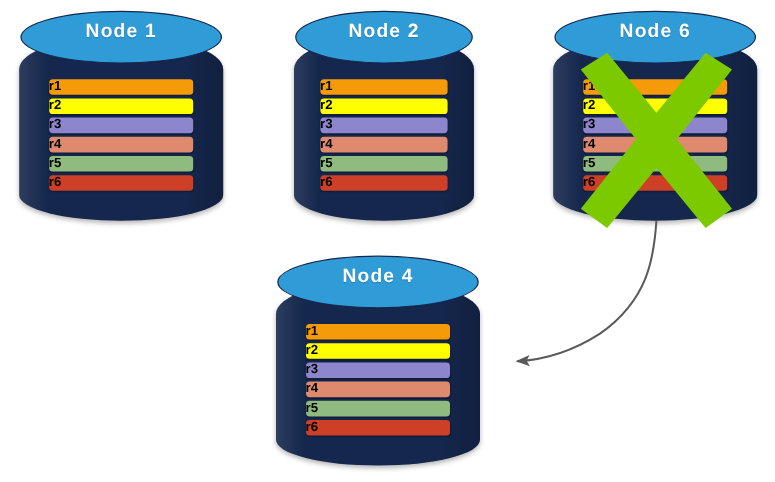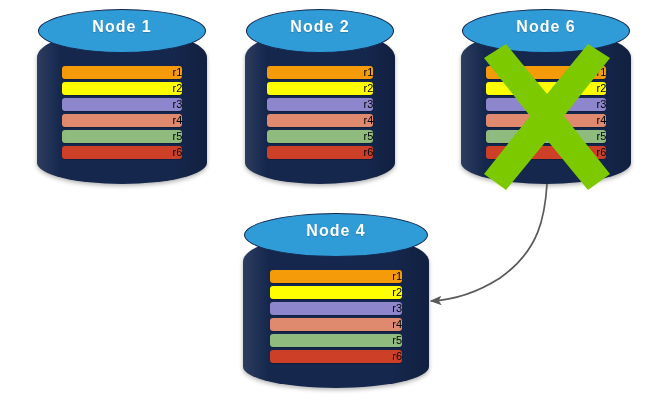--- a/index.html
+++ b/index.html
@@ -78,23 +78,23 @@
     left: 14.5%;
     width: 71%;
     z-index: 3;
   }
   .rec {
     height: 13px;
     margin-bottom: 3px;
     border-radius: 3px;
     color: #000000;
     font-size: 11px;
-    font-weight: normal;
+    font-weight: bold;
     line-height: 13px;
-    text-align: right;
+    text-align: left;
     box-shadow: 0 1px 1px rgba(0,0,0,0.25);
   }
 
   
   .xmark {
     position: absolute;
     z-index: 6;
     pointer-events: none;
   }
 
@@ -106,21 +106,21 @@
     height: 402px;
     z-index: 5;
     pointer-events: none;
   }
 </style>
 </head>
 <body>
 
 <div id="canvas">
 
-  <div class="node" style="left:37px; top:8px; width:170px; height:176px;">
+  <div class="node" style="left:16px; top:8px; width:170px; height:176px;">
     <div class="body"></div>
     <div class="body-shade"></div>
     <div class="top"></div>
     <div class="title">Node  1</div>
     <div class="records" style="top:58px;">
       <div class="rec" style="background:#f59a09;">r1</div>
       <div class="rec" style="background:#ffff00;">r2</div>
       <div class="rec" style="background:#8e86cc;">r3</div>
       <div class="rec" style="background:#df8a6f;">r4</div>
       <div class="rec" style="background:#8fbc7e;">r5</div>
@@ -157,21 +157,21 @@
       <div class="rec" style="background:#cd3f26;">r6</div>
     </div>
   </div>
 
   <svg class="xmark" style="left:484px; top:44px;" width="126" height="146" viewBox="0 0 126 146">
     <g fill="#7dc900">
       <polygon points="22,0 63,50 104,0 126,14 80,72 126,130 104,146 63,96 22,146 0,130 46,72 0,14"></polygon>
     </g>
   </svg>
 
-  <div class="node" style="left:243px; top:212px; width:170px; height:176px;padding-left:16px;">
+  <div class="node" style="left:230px; top:212px; width:170px; height:176px;">
     <div class="body"></div>
     <div class="body-shade"></div>
     <div class="top"></div>
     <div class="title">Node  4</div>
     <div class="records" style="top:58px;">
       <div class="rec" style="background:#f59a09;">r1</div>
       <div class="rec" style="background:#ffff00;">r2</div>
       <div class="rec" style="background:#8e86cc;">r3</div>
       <div class="rec" style="background:#df8a6f;">r4</div>
       <div class="rec" style="background:#8fbc7e;">r5</div>

